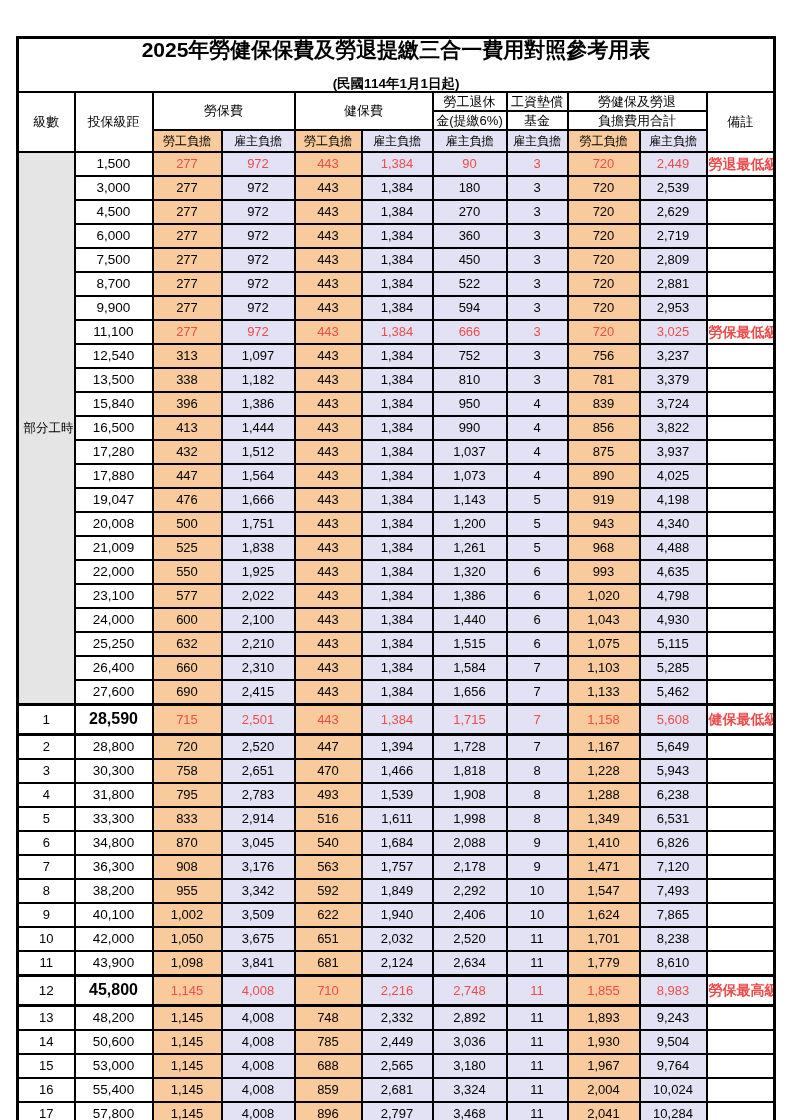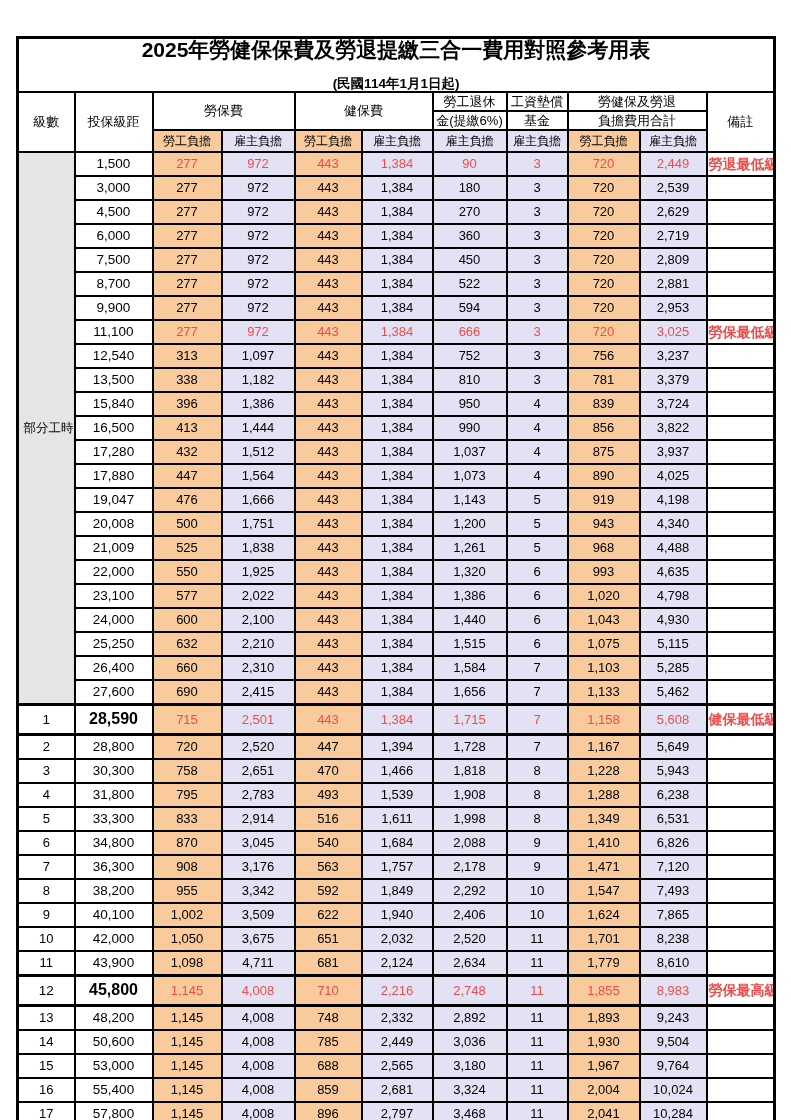--- a/index.html
+++ b/index.html
@@ -484,21 +484,21 @@
           <td class="er val">2,520</td>
           <td class="er val">11</td>
           <td class="emp val">1,701</td>
           <td class="er val">8,238</td>
           <td class="remark"></td>
         </tr>
         <tr class="data">
           <td class="level">11</td>
           <td class="bracket">43,900</td>
           <td class="emp val">1,098</td>
-          <td class="er val">4,711</td>
+          <td class="er val">3,841</td>
           <td class="emp val">681</td>
           <td class="er val">2,124</td>
           <td class="er val">2,634</td>
           <td class="er val">11</td>
           <td class="emp val">1,779</td>
           <td class="er val">8,610</td>
           <td class="remark"></td>
         </tr>
         <tr class="data em red-row">
           <td class="level">12</td>

